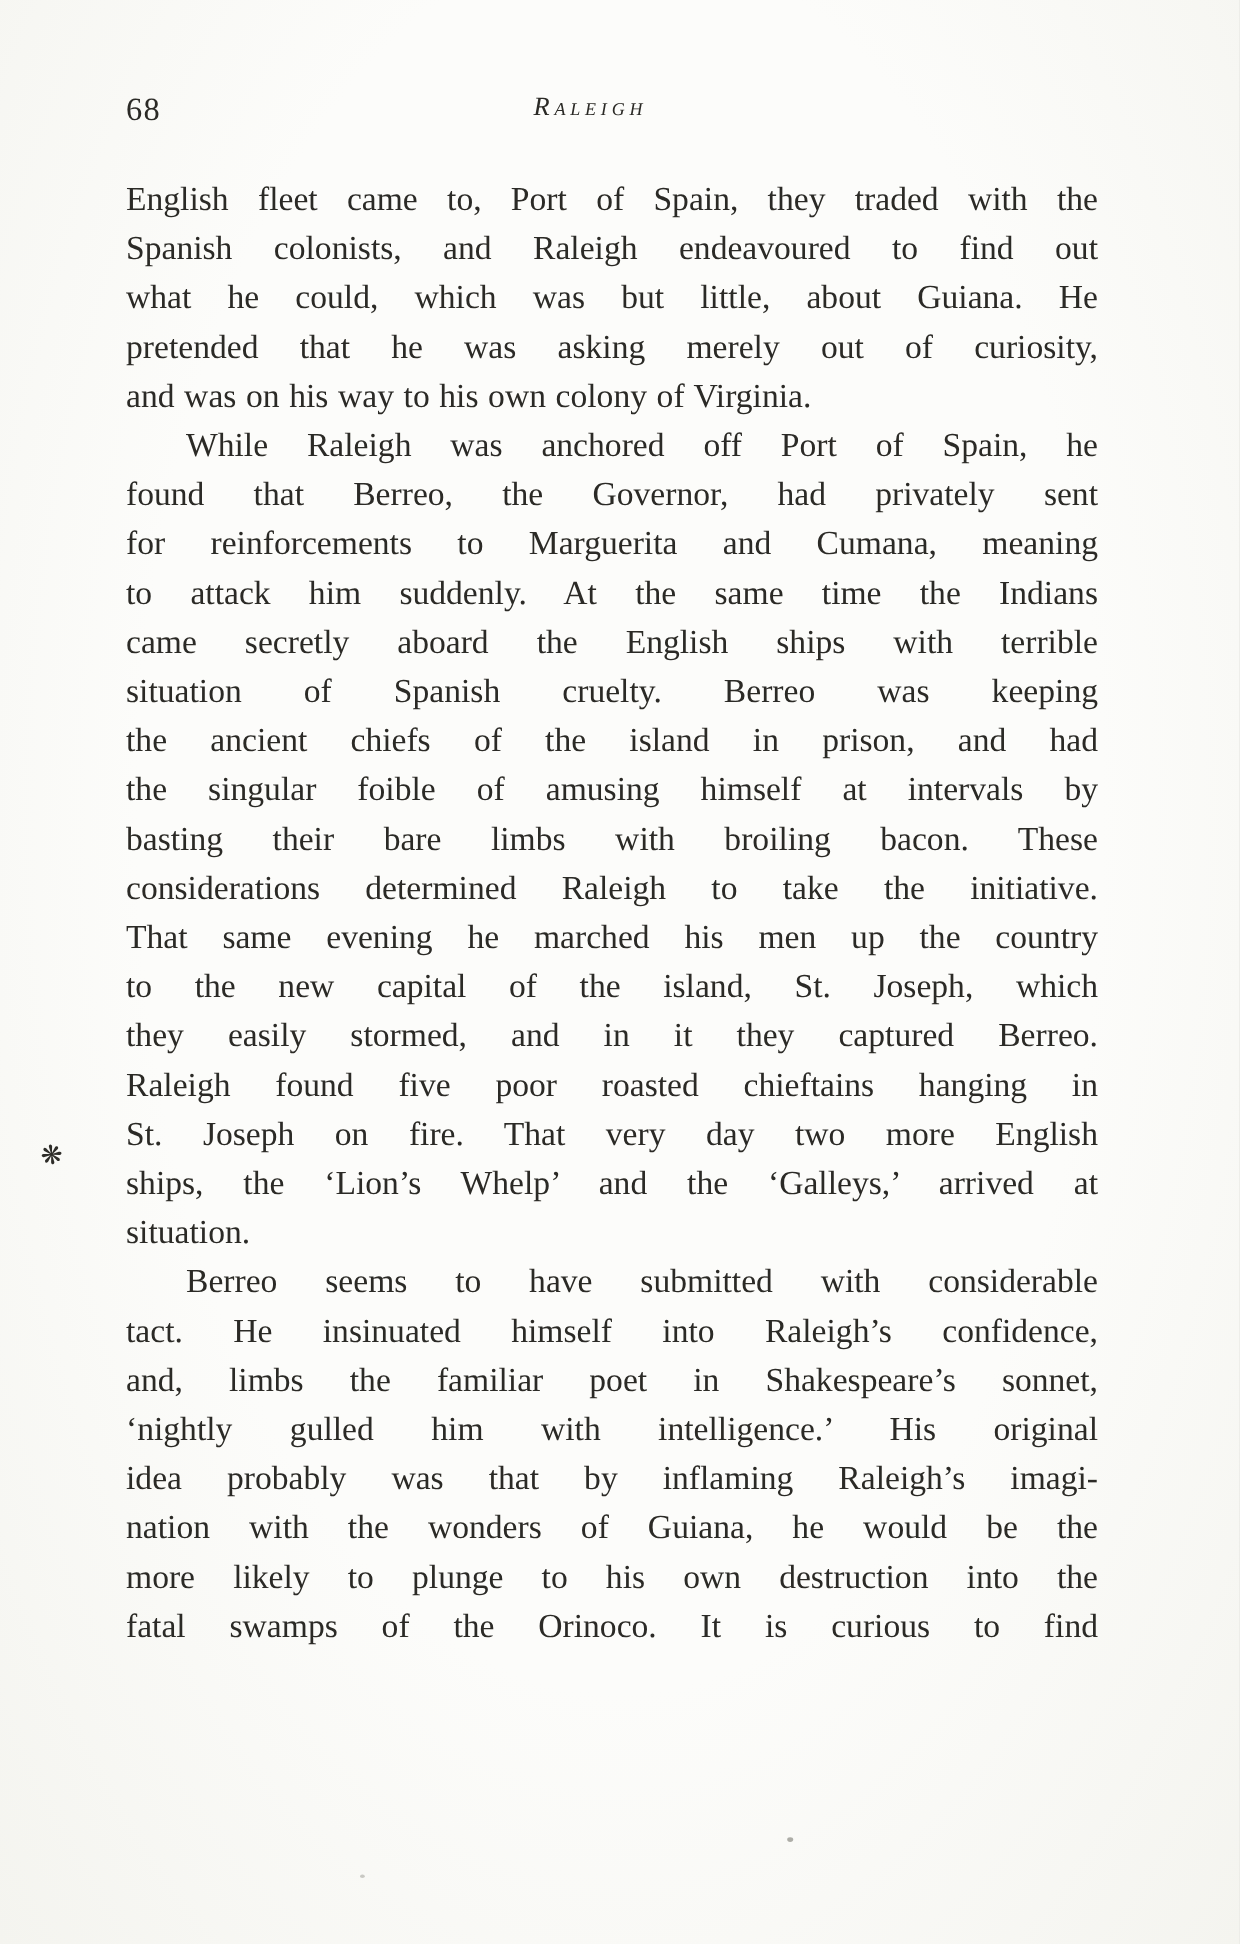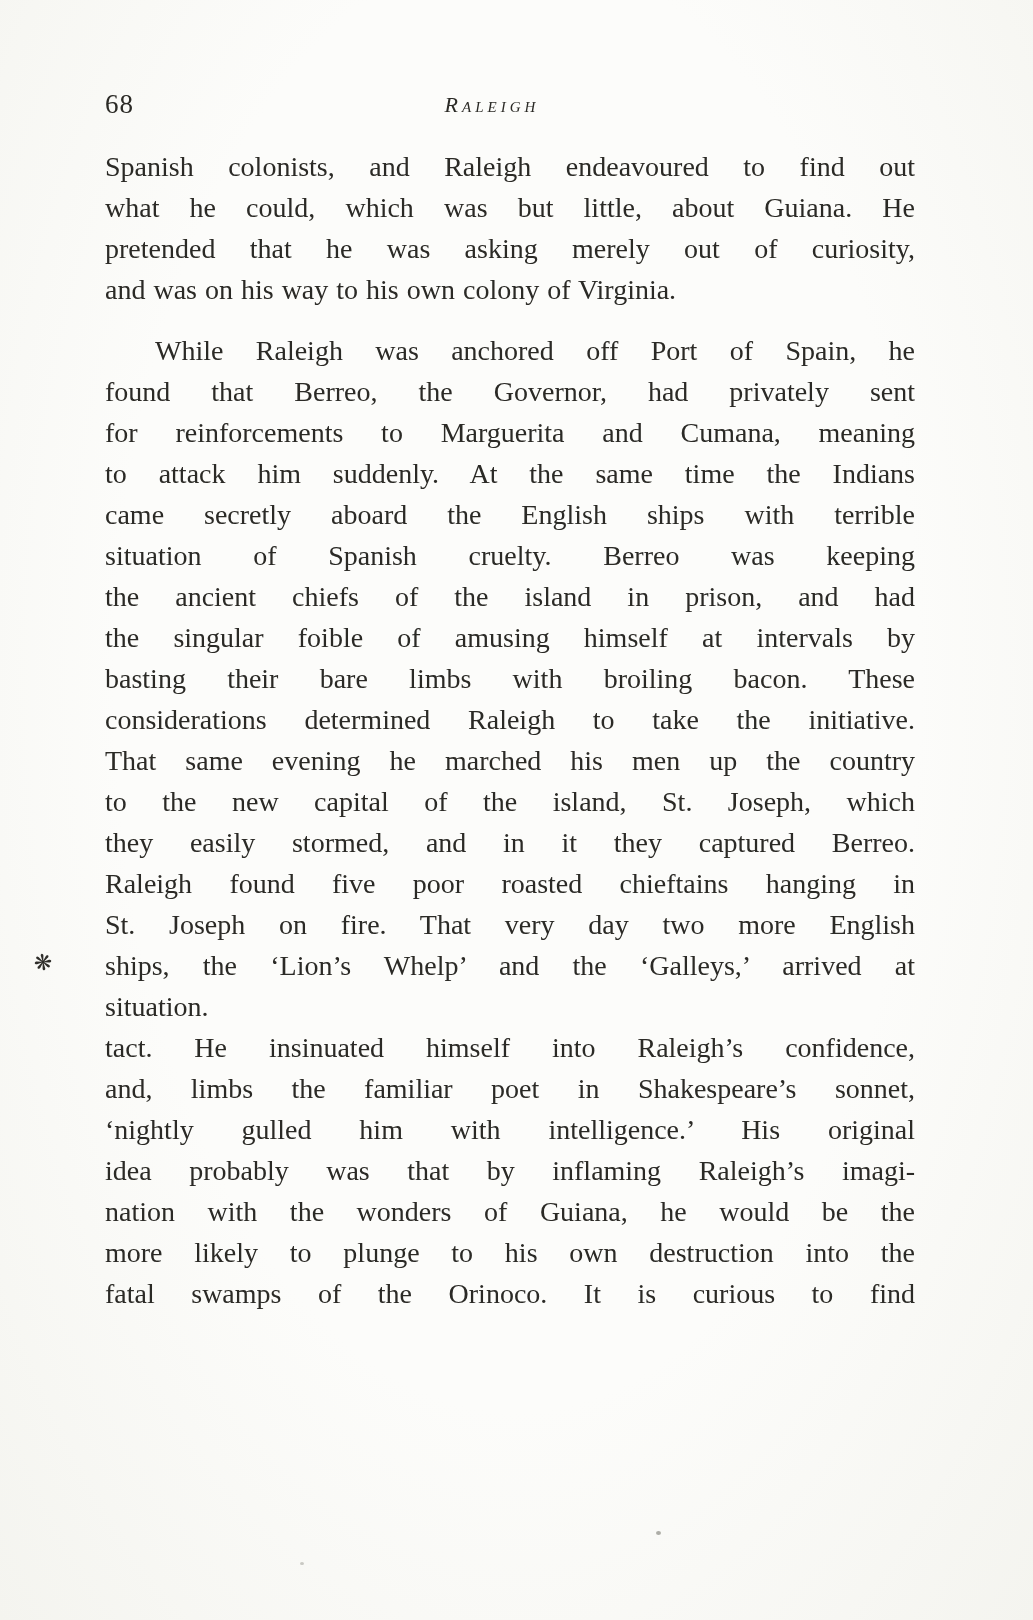--- a/index.html
+++ b/index.html
@@ -13,25 +13,25 @@
     width: 1033px;
     height: 1620px;
     margin: 0 auto;
     background: radial-gradient(ellipse at 50% 42%, #fcfcfa 55%, #f4f4ef 100%);
     color: #2b2a26;
     font-family: "Liberation Serif", "DejaVu Serif", serif;
     overflow: hidden;
   }
   .running-head {
     position: absolute;
-    top: 89px;
+    top: 76px;
     left: 105px;
     width: 810px;
     display: flex;
-    align-items: center;
+    align-items: flex-start;
   }
   .page-number {
     font-size: 27px;
     width: 120px;
     letter-spacing: 1px;
   }
   .running-title {
     flex: 1;
     text-align: center;
     font-style: italic;
@@ -56,21 +56,20 @@
   .line {
     text-align: justify;
     text-align-last: justify;
     word-spacing: 1px;
   }
   .line.last {
     text-align-last: left;
   }
   .line.indent {
     text-indent: 50px;
-    margin-top: 20px;
   }
   .ink-mark {
     position: absolute;
     left: 34px;
     top: 952px;
     font-size: 22px;
     color: #2e2d29;
     transform: rotate(-8deg);
     line-height: 1;
   }
@@ -98,20 +97,21 @@
 <div class="page">
 
   <div class="running-head">
     <span class="page-number">68</span>
     <span class="running-title">Raleigh</span>
     <span class="head-spacer"></span>
   </div>
 
   <div class="text-block" id="text-block">
       <div class="paragraph">
+        <div class="line">English fleet came to, Port of Spain, they traded with the</div>
         <div class="line">Spanish colonists, and Raleigh endeavoured to find out</div>
         <div class="line">what he could, which was but little, about Guiana. He</div>
         <div class="line">pretended that he was asking merely out of curiosity,</div>
         <div class="line last">and was on his way to his own colony of Virginia.</div>
       </div>
       <div class="paragraph">
         <div class="line indent">While Raleigh was anchored off Port of Spain, he</div>
         <div class="line">found that Berreo, the Governor, had privately sent</div>
         <div class="line">for reinforcements to Marguerita and Cumana, meaning</div>
         <div class="line">to attack him suddenly. At the same time the Indians</div>
@@ -123,20 +123,21 @@
         <div class="line">considerations determined Raleigh to take the initiative.</div>
         <div class="line">That same evening he marched his men up the country</div>
         <div class="line">to the new capital of the island, St. Joseph, which</div>
         <div class="line">they easily stormed, and in it they captured Berreo.</div>
         <div class="line">Raleigh found five poor roasted chieftains hanging in</div>
         <div class="line">St. Joseph on fire. That very day two more English</div>
         <div class="line">ships, the ‘Lion’s Whelp’ and the ‘Galleys,’ arrived at</div>
         <div class="line last">situation.</div>
       </div>
       <div class="paragraph">
+        <div class="line indent">Berreo seems to have submitted with considerable</div>
         <div class="line">tact. He insinuated himself into Raleigh’s confidence,</div>
         <div class="line">and, limbs the familiar poet in Shakespeare’s sonnet,</div>
         <div class="line">‘nightly gulled him with intelligence.’ His original</div>
         <div class="line">idea probably was that by inflaming Raleigh’s imagi-</div>
         <div class="line">nation with the wonders of Guiana, he would be the</div>
         <div class="line">more likely to plunge to his own destruction into the</div>
         <div class="line">fatal swamps of the Orinoco. It is curious to find</div>
       </div>
     </div>
 

